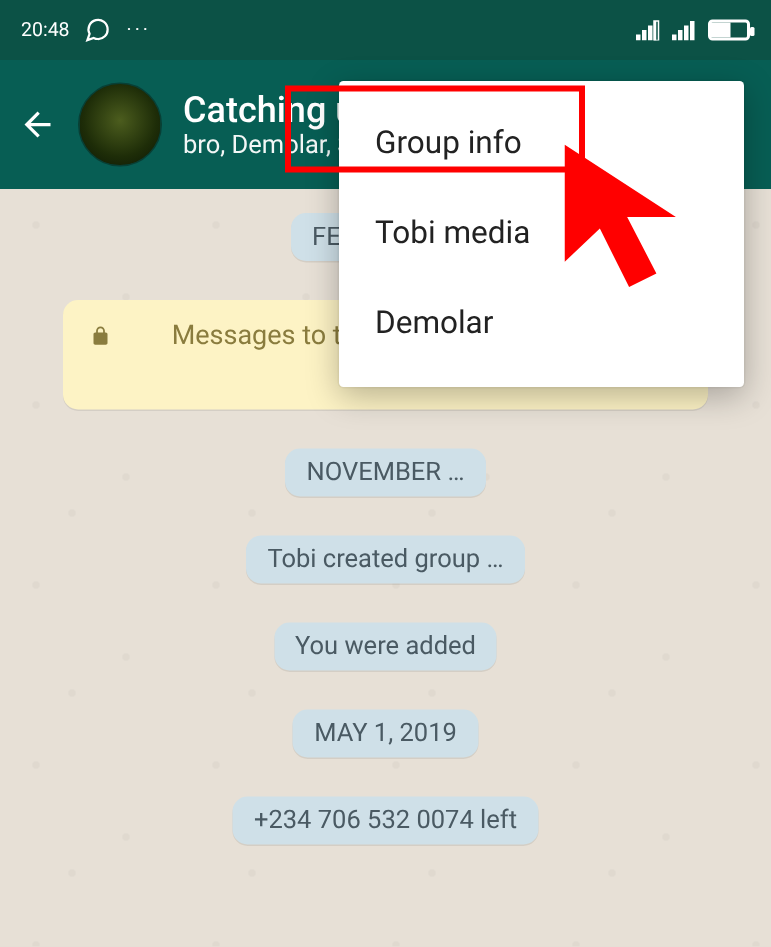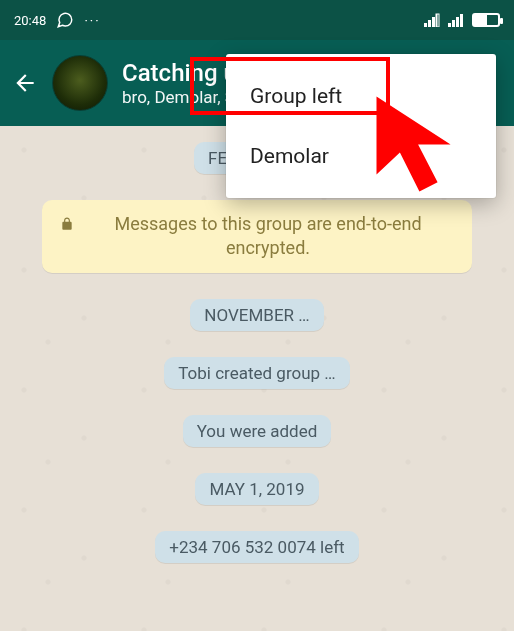--- a/index.html
+++ b/index.html
@@ -164,21 +164,24 @@
 
   <div class="pill">You were added</div>
 
   <div class="pill">MAY 1, 2019</div>
 
   <div class="pill">+234 706 532 0074 left</div>
 </div>
 
 <div class="menu">
   <div class="menu-item">
-    <span>Group left</span>
+    <span>Group info</span>
+  </div>
+  <div class="menu-item">
+    <span>Tobi media</span>
   </div>
   <div class="menu-item">
     <span>Demolar</span>
   </div>
 </div>
 
 <div class="highlight-box" style="top:57px;left:190px;width:200px;height:58px;"></div>
 
 <div class="cursor-arrow" style="left: 370px; top: 90px;">
   <svg width="130" height="130" viewBox="0 0 100 100">

